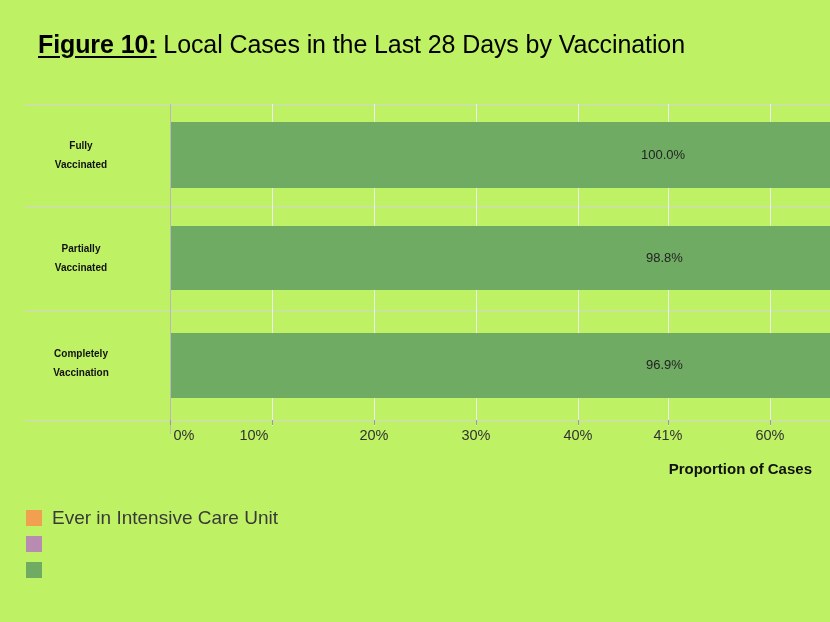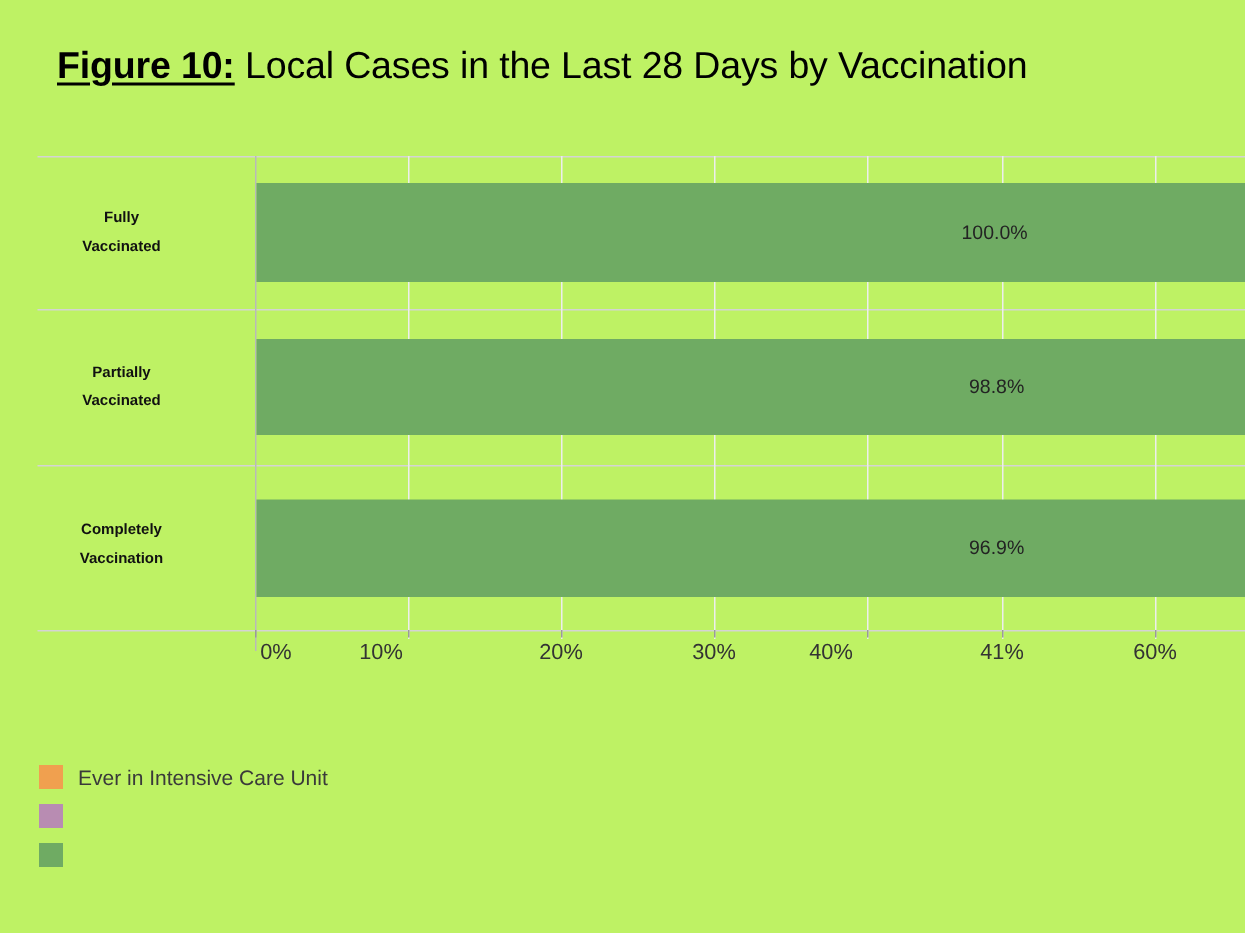--- a/index.html
+++ b/index.html
@@ -150,21 +150,21 @@
     align-items: center;
     height: 26px;
   }
   .legend-swatch {
     width: 16px;
     height: 16px;
     flex: 0 0 16px;
     margin-right: 10px;
   }
   .legend-text {
-    font-size: 14px;
+    font-size: 19px;
     color: #3a3a3a;
     line-height: 20px;
     white-space: nowrap;
   }
 </style>
 </head>
 <body>
 
 <div id="page">
 
@@ -217,29 +217,30 @@
     <div class="tick-mark" style="left:272px;"></div>
     <div class="tick-label" style="left:254px;">10%</div>
 
     <div class="tick-mark" style="left:374px;"></div>
     <div class="tick-label" style="left:374px;">20%</div>
 
     <div class="tick-mark" style="left:476px;"></div>
     <div class="tick-label" style="left:476px;">30%</div>
 
     <div class="tick-mark" style="left:578px;"></div>
-    <div class="tick-label" style="left:554px;">40%</div>
+    <div class="tick-label" style="left:578px;">40%</div>
 
     <div class="tick-mark" style="left:668px;"></div>
     <div class="tick-label" style="left:668px;">41%</div>
 
     <div class="tick-mark" style="left:770px;"></div>
     <div class="tick-label" style="left:770px;">60%</div>
   </div>
 
+  <div id="axis-title">Proportion of Cases</div>
 
   <div id="legend">
     <div class="legend-row">
       <span class="legend-swatch" style="background:#f0a04f"></span>
       <span class="legend-text">Ever in Intensive Care Unit</span>
     </div>
     <div class="legend-row">
       <span class="legend-swatch" style="background:#b88cb2"></span>
     </div>
     <div class="legend-row">

